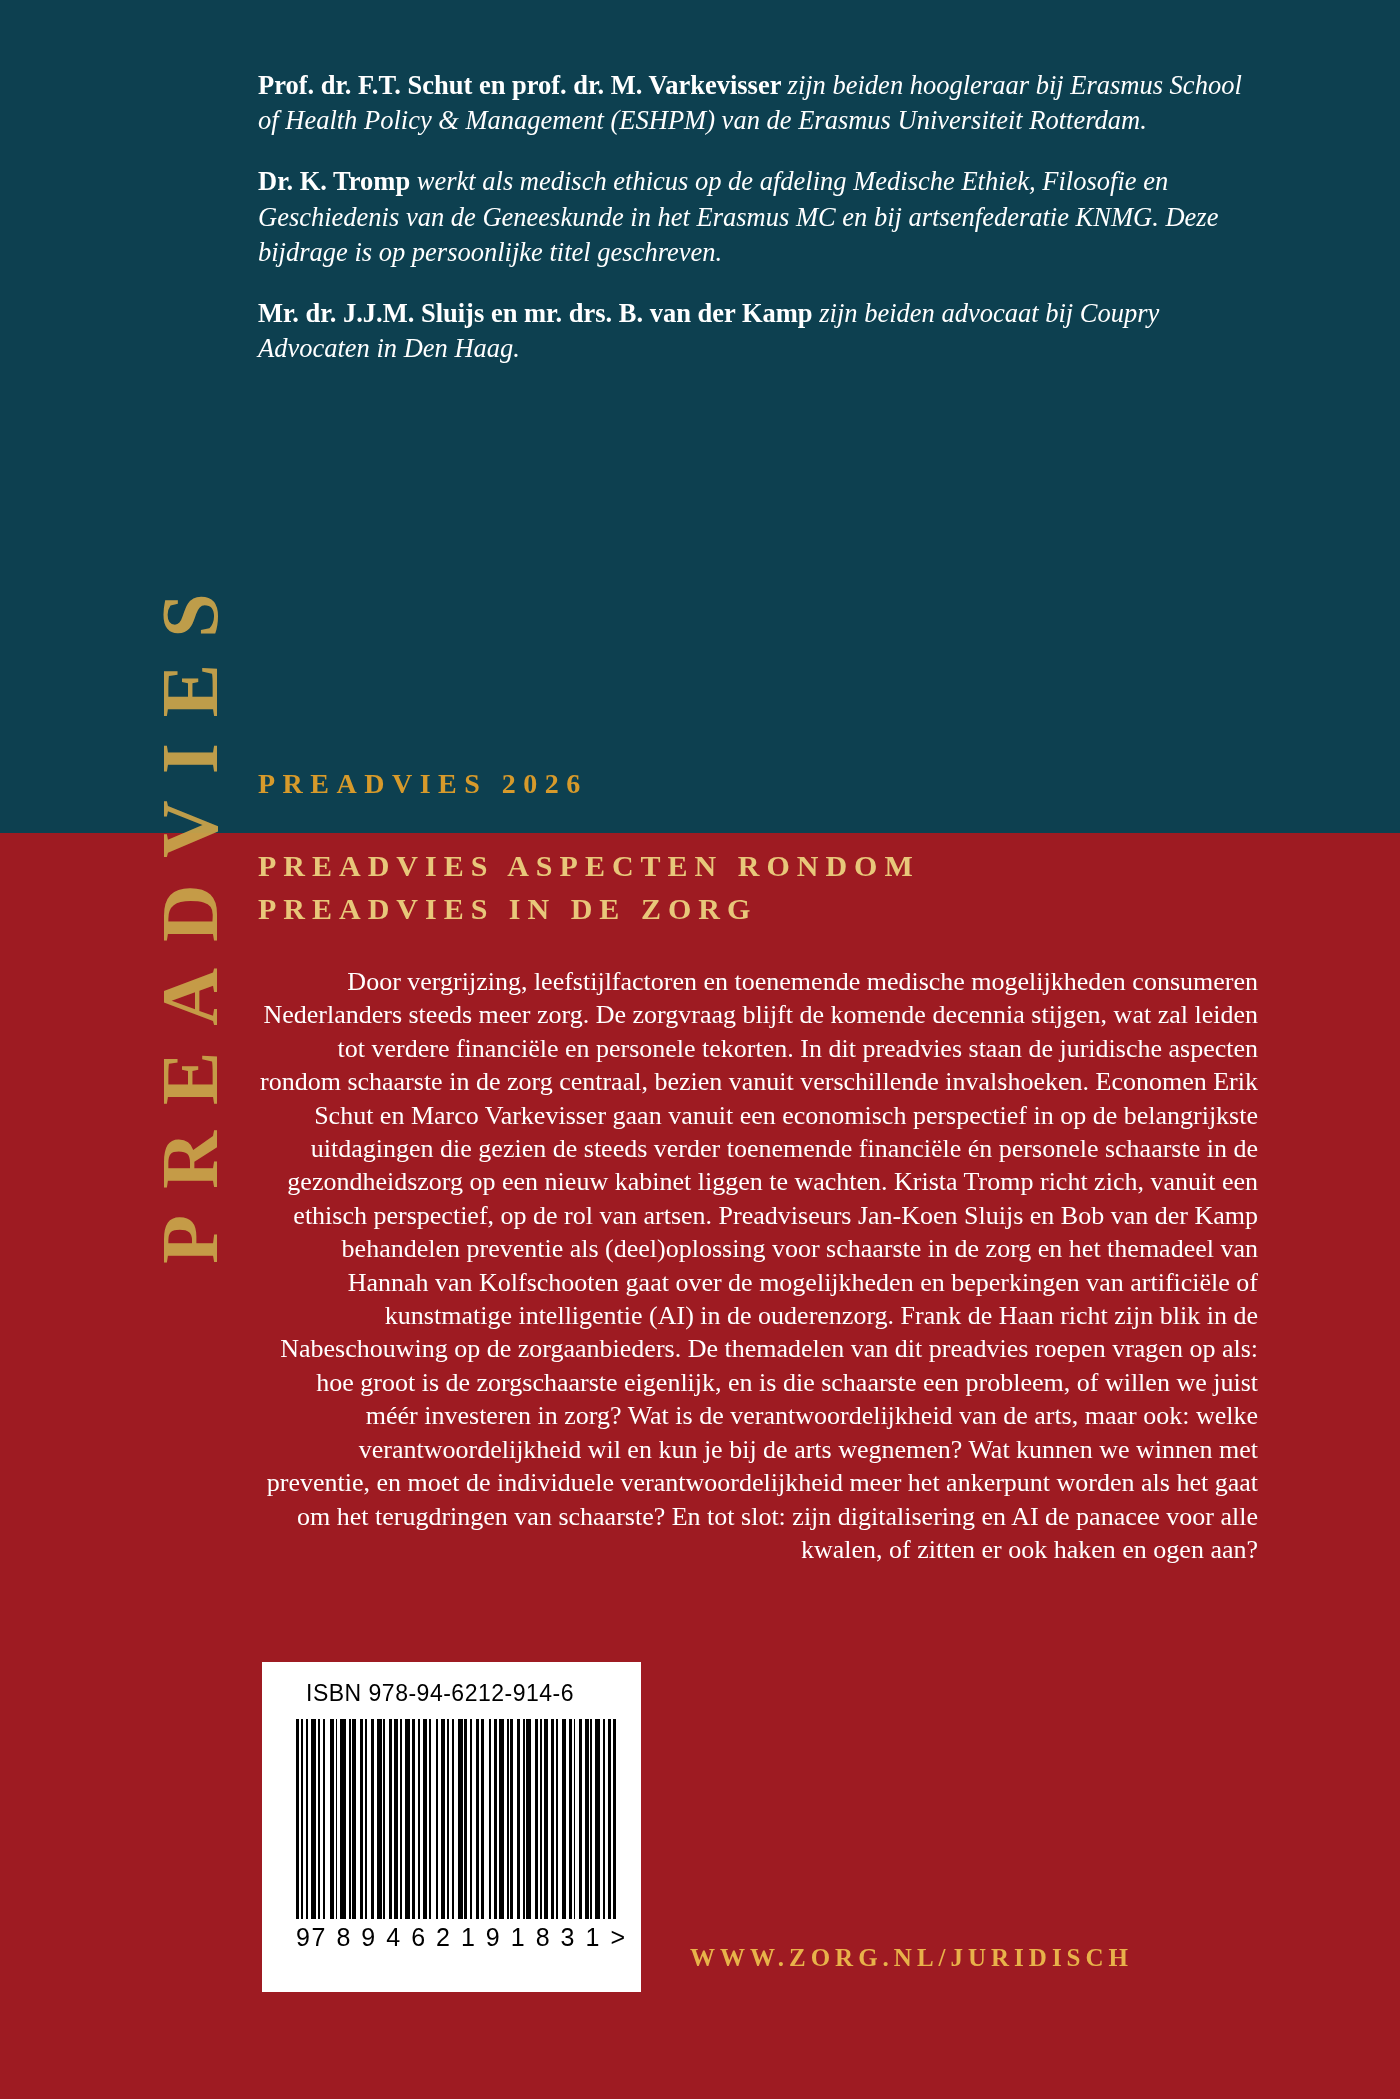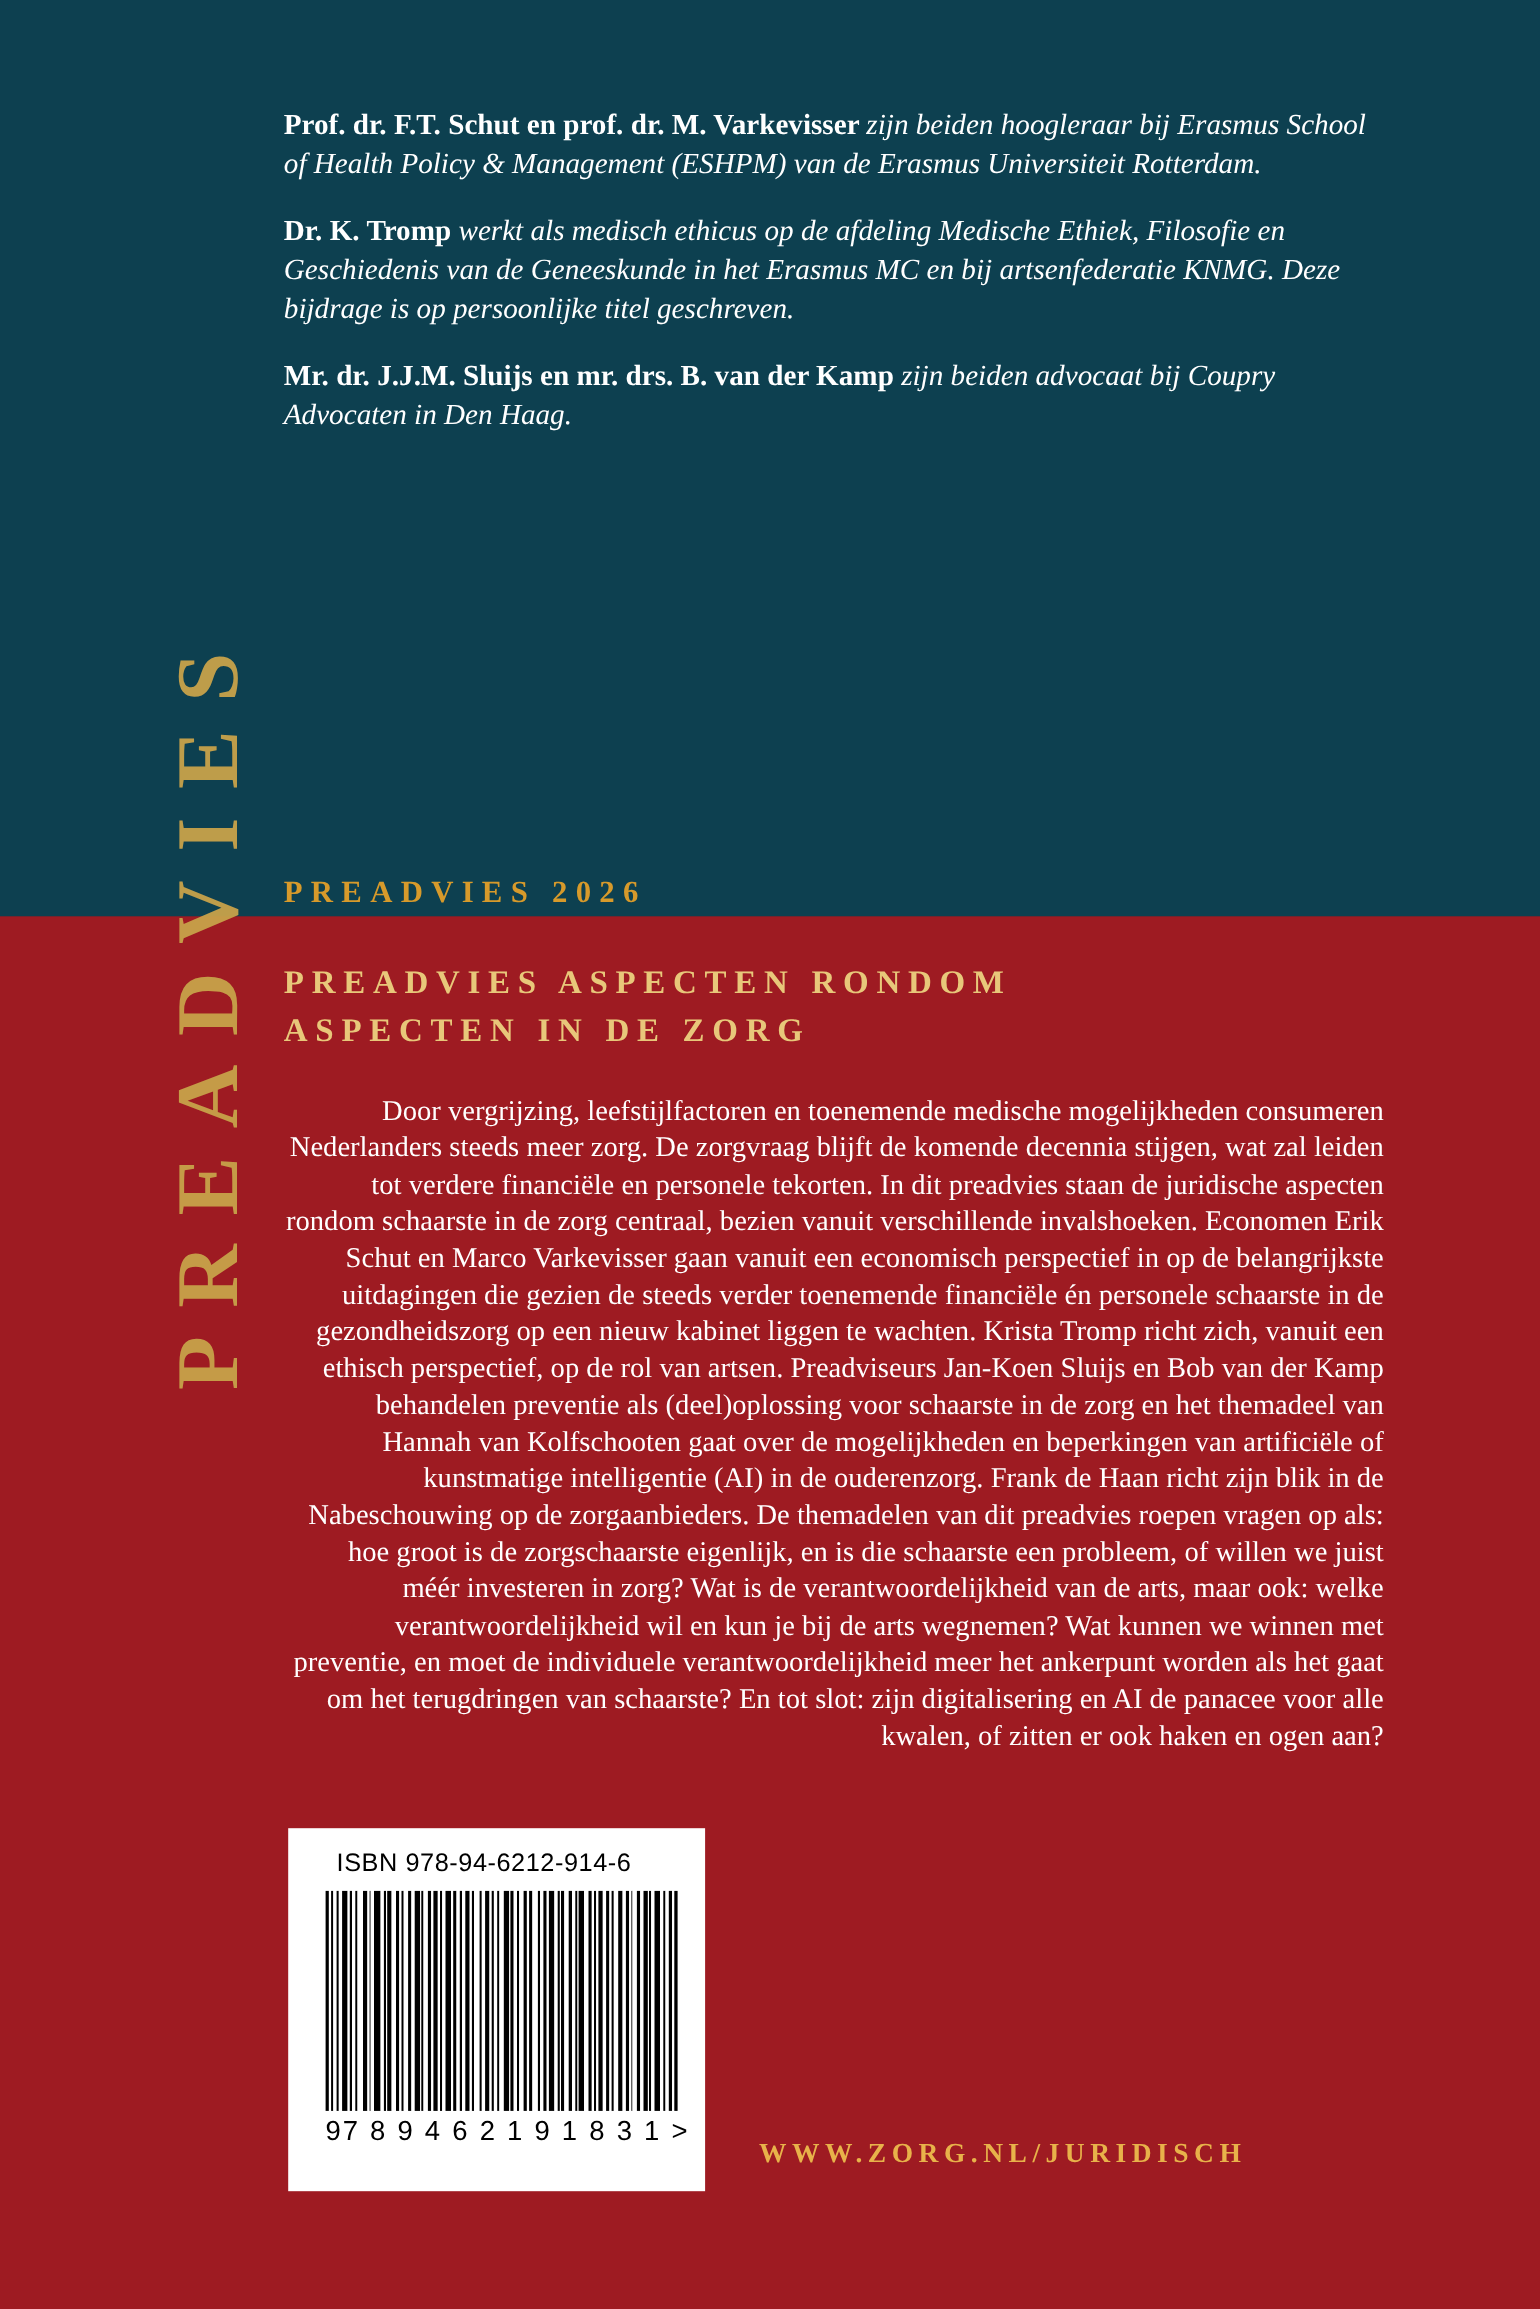--- a/index.html
+++ b/index.html
@@ -58,21 +58,20 @@
     opacity: 0.95;
   }
 
   
   .content {
     position: absolute;
     left: 258px;
     top: 0;
     width: 990px;
     height: 2044px;
-    margin-top: 28px;
   }
 
   .bio-block {
     margin-bottom: 26px;
     font-family: "Liberation Serif", serif;
     font-size: 26.5px;
     line-height: 1.33;
     color: #ffffff;
     font-style: italic;
   }
@@ -202,21 +201,21 @@
       </div>
       <div class="bio-block">
         <span class="nm">Mr. dr. J.J.M. Sluijs en mr. drs. B. van der Kamp </span><span>zijn beiden advocaat bij Coupry Advocaten in Den Haag.</span>
       </div>
     </div>
 
     <div class="series-line">PREADVIES 2026</div>
 
     <div class="title-block">
       <div>PREADVIES ASPECTEN RONDOM</div>
-      <div>ASPECTEN IN DE ZORG</div>
+      <div>PREADVIES IN DE ZORG</div>
     </div>
 
     <div class="blurb">Door vergrijzing, leefstijlfactoren en toenemende medische mogelijkheden consumeren Nederlanders steeds meer zorg. De zorgvraag blijft de komende decennia stijgen, wat zal leiden tot verdere financiële en personele tekorten. In dit preadvies staan de juridische aspecten rondom schaarste in de zorg centraal, bezien vanuit verschillende invalshoeken. Economen Erik Schut en Marco Varkevisser gaan vanuit een economisch perspectief in op de belangrijkste uitdagingen die gezien de steeds verder toenemende financiële én personele schaarste in de gezondheidszorg op een nieuw kabinet liggen te wachten. Krista Tromp richt zich, vanuit een ethisch perspectief, op de rol van artsen. Preadviseurs Jan-Koen Sluijs en Bob van der Kamp behandelen preventie als (deel)oplossing voor schaarste in de zorg en het themadeel van Hannah van Kolfschooten gaat over de mogelijkheden en beperkingen van artificiële of kunstmatige intelligentie (AI) in de ouderenzorg. Frank de Haan richt zijn blik in de Nabeschouwing op de zorgaanbieders. De themadelen van dit preadvies roepen vragen op als: hoe groot is de zorgschaarste eigenlijk, en is die schaarste een probleem, of willen we juist méér investeren in zorg? Wat is de verantwoordelijkheid van de arts, maar ook: welke verantwoordelijkheid wil en kun je bij de arts wegnemen? Wat kunnen we winnen met preventie, en moet de individuele verantwoordelijkheid meer het ankerpunt worden als het gaat om het terugdringen van schaarste? En tot slot: zijn digitalisering en AI de panacee voor alle kwalen, of zitten er ook haken en ogen aan?</div>
 
   </div>
 
   <div class="barcode-box">
     <div class="isbn-text">ISBN 978-94-6212-914-6</div>
     <div class="bars">
       <span style="width:3px"></span>

